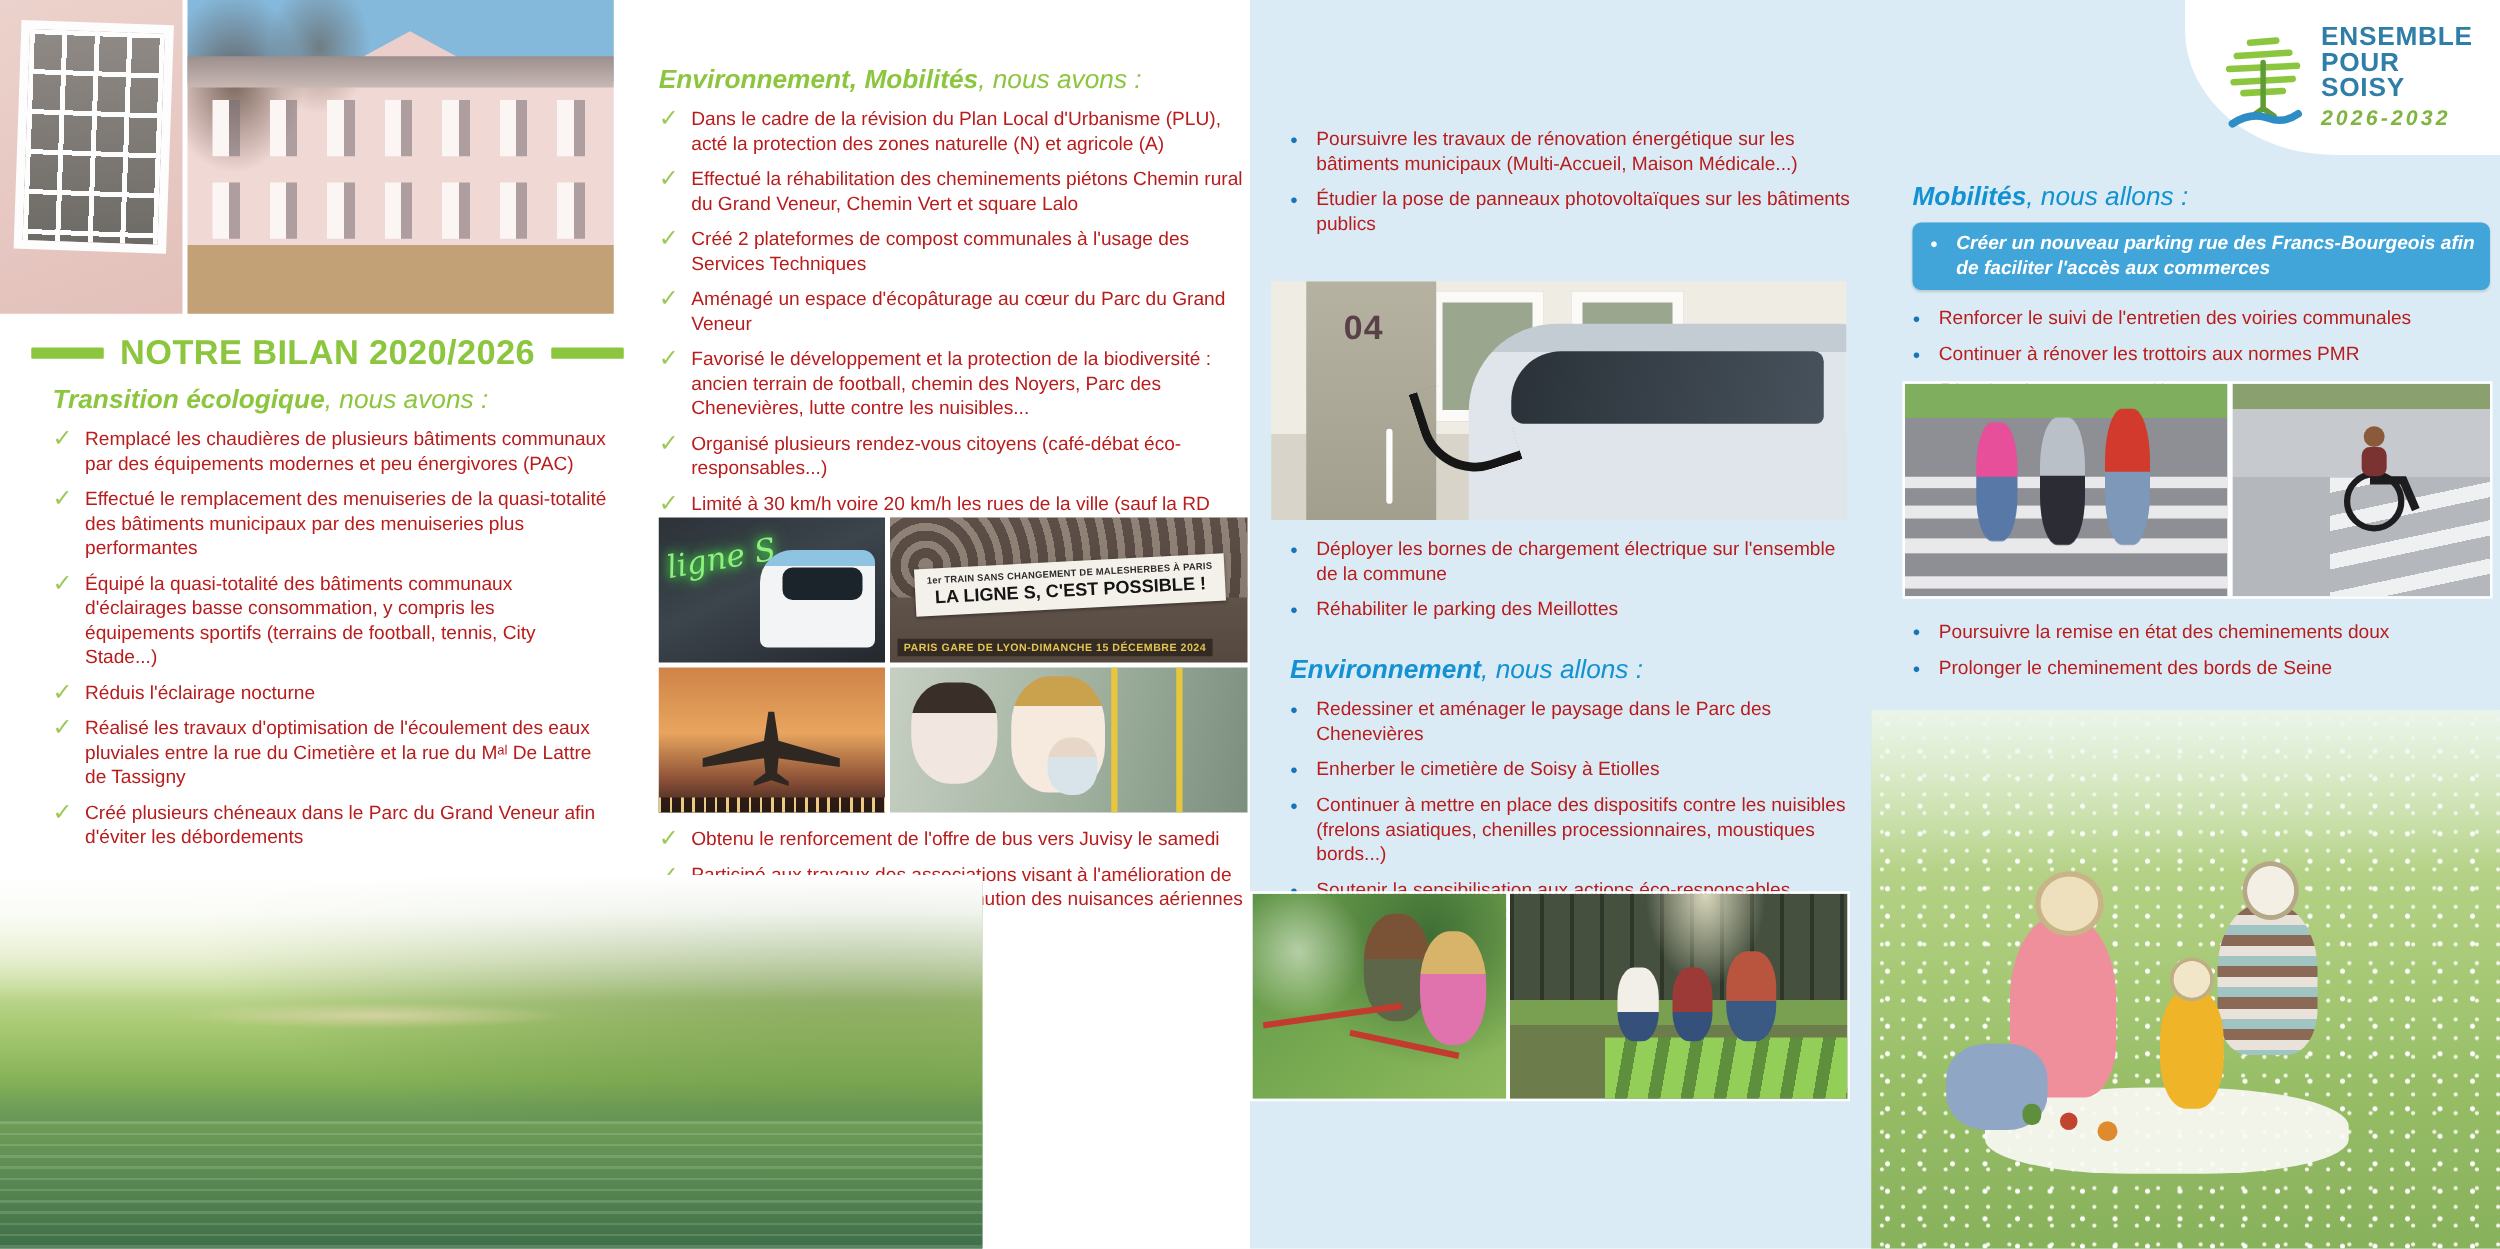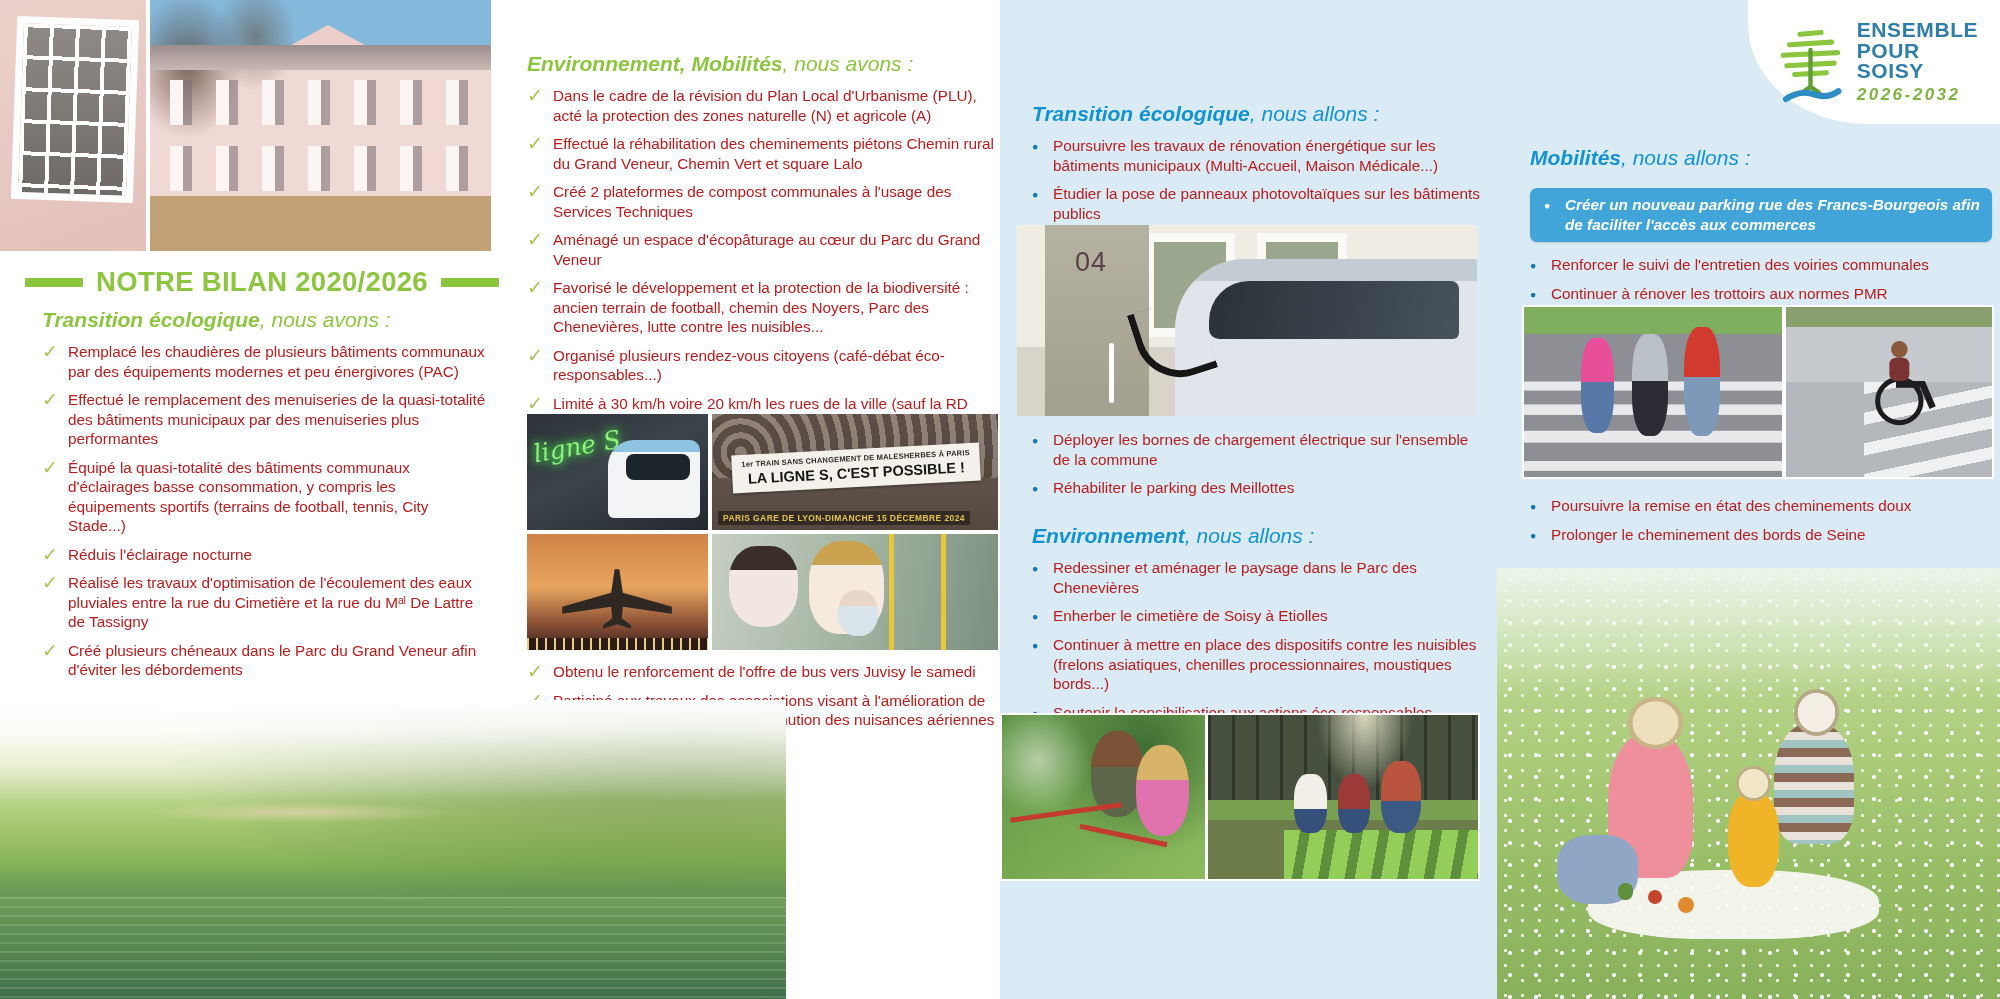--- a/index.html
+++ b/index.html
@@ -96,21 +96,21 @@
      background:linear-gradient(#e8d6c8 0 34%,#d8e4ea 34% 100%)}
   
   .p-ev{background:linear-gradient(#efece4 0 64%,#d8d4ca 64% 100%)}
   .p-ev .win1,.p-ev .win2{position:absolute;top:8px;width:72px;height:86px;border:9px solid #fbfaf6;background:#9aa78e}
   .p-ev .win1{left:128px}.p-ev .win2{left:240px}
   .p-ev .car{position:absolute;right:-8px;top:34px;width:310px;height:160px;border-radius:70px 12px 0 0;
      background:linear-gradient(#c3ccd3 0 14%,#dfe5ea 14% 100%)}
   .p-ev .carwin{position:absolute;right:18px;top:56px;width:250px;height:58px;border-radius:40px 8px 6px 10px;
      background:linear-gradient(100deg,#2a3138,#47525c)}
   .p-ev .pillar{position:absolute;left:28px;top:0;width:104px;height:100%;background:linear-gradient(#b6b2a1,#a39f8e)}
-  .p-ev .numb{position:absolute;left:58px;top:22px;color:#5a4048;font-weight:400;font-size:27px;letter-spacing:1px}
+  .p-ev .numb{position:absolute;left:58px;top:22px;color:#5a4048;font-weight:700;font-size:27px;letter-spacing:1px}
   .p-ev .led{position:absolute;left:92px;top:118px;width:5px;height:60px;border-radius:3px;background:#fdfdfd}
   .p-ev .cable{position:absolute;left:120px;top:78px;width:64px;height:70px;border-left:7px solid #161616;
      border-bottom:7px solid #161616;border-bottom-left-radius:46px;transform:rotate(-18deg)}
   
   .p-g1{background:
      radial-gradient(circle at 18% 28%,rgba(255,255,255,.5),rgba(255,255,255,0) 26%),
      radial-gradient(circle at 70% 20%,#3f6e35,rgba(63,110,53,0) 55%),
      linear-gradient(140deg,#5f9447 0%,#79ab52 55%,#8fba5e 100%)}
   .p-g1 .h1b{position:absolute;left:44%;top:10%;width:26%;height:52%;border-radius:45%;
      background:linear-gradient(#7a5336 0 42%,#5d6649 42% 100%)}
@@ -300,21 +300,20 @@
       </div>
   </div>
 
   <div class="photo p-lake" style="left:0;top:700px;width:786px;height:299px">
     <div class="path"></div>
     <div class="water"></div>
   </div>
 
 
   <div class="col" style="left:1032px;top:102px;width:452px">
-    <div class="sub blue"><span class="b">Transition écologique</span><span>, nous allons :</span></div>
     <div class="it">
         <span class="bu">●</span>
         <span class="tx">Poursuivre les travaux de rénovation énergétique sur les bâtiments municipaux (Multi-Accueil, Maison Médicale...)</span>
       </div>
     <div class="it">
         <span class="bu">●</span>
         <span class="tx">Étudier la pose de panneaux photovoltaïques sur les bâtiments publics</span>
       </div>
   </div>
 
@@ -386,21 +385,21 @@
       <path d="M16 86 q17 -11 33 -5 q14 5 27 -4" stroke="#2d8dc4" stroke-width="7" fill="none" stroke-linecap="round"></path>
     </svg>
     <div>
       <div class="logo-name">ENSEMBLE</div>
       <div class="logo-name">POUR SOISY</div>
       <div class="logo-years">2026-2032</div>
     </div>
   </div>
 
   <div class="col" style="left:1530px;top:146px;width:462px">
-    <div class="sub blue" style="margin-bottom:18px"><span class="b">Mobilités</span><span>, nous allons :</span></div>
+    <div class="sub blue" style="margin-bottom:8px"><span class="b">Mobilités</span><span>, nous allons :</span></div>
     <div class="hl">
       <span class="bu">●</span>
       <span class="tx">Créer un nouveau parking rue des Francs-Bourgeois afin de faciliter l'accès aux commerces</span>
     </div>
     <div class="it">
         <span class="bu">●</span>
         <span class="tx">Renforcer le suivi de l'entretien des voiries communales</span>
       </div>
     <div class="it">
         <span class="bu">●</span>

